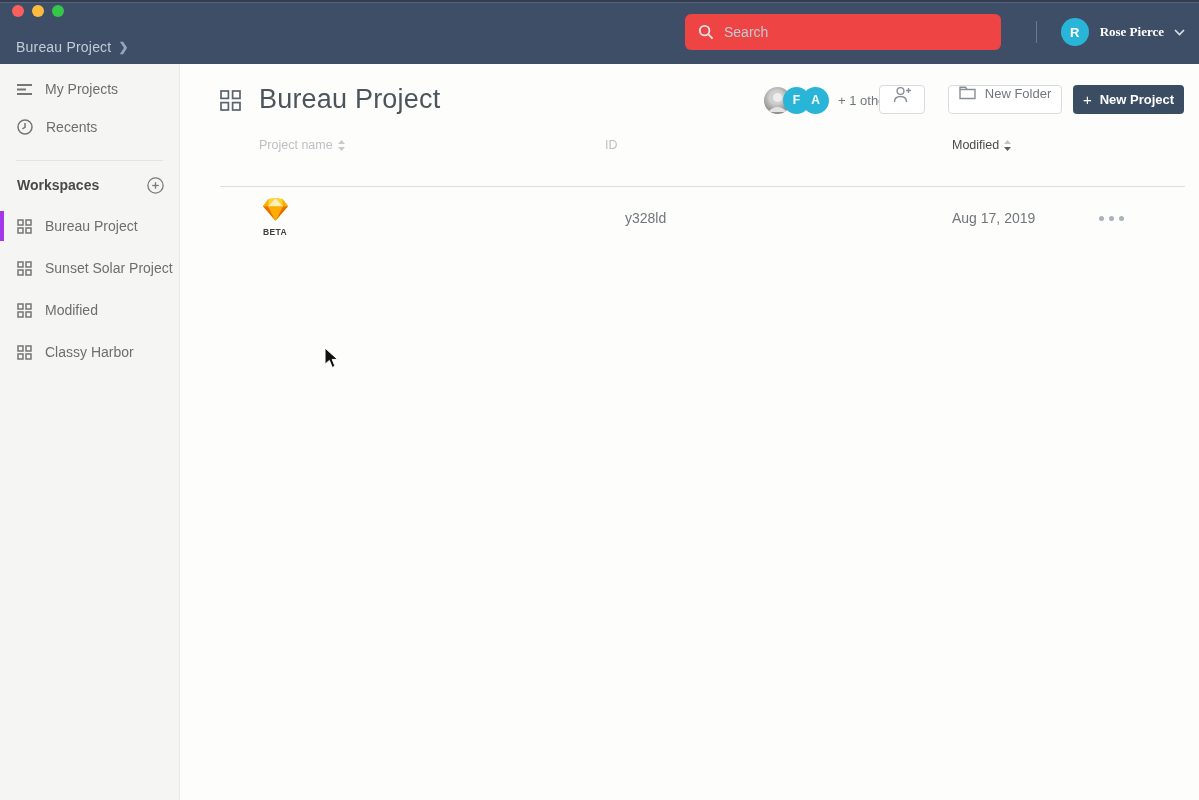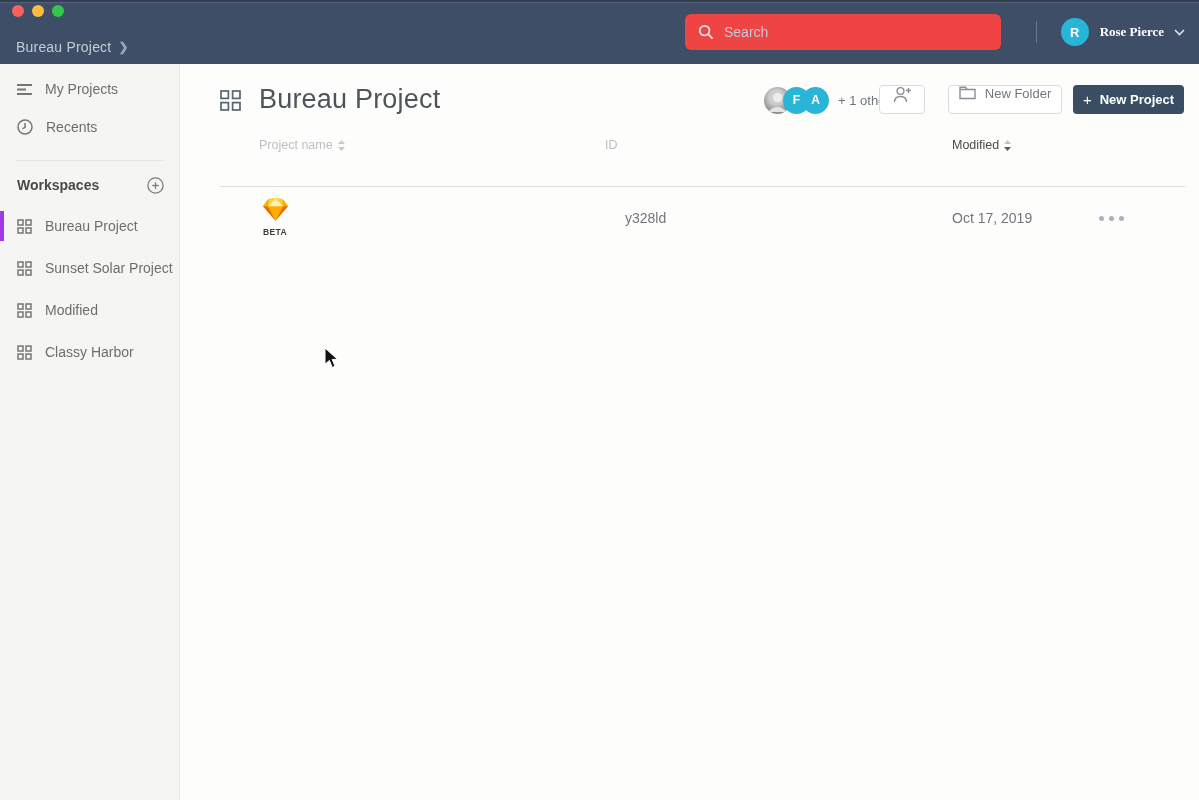--- a/index.html
+++ b/index.html
@@ -331,21 +331,21 @@
         <polygon fill="#FDAD00" points="79.76 126.39 314.24 126.39 197 356"></polygon>
         <polygon fill="#FDD231" points="197 0 85.79 11.71 79.76 126.39"></polygon>
         <polygon fill="#FDD231" points="197 0 308.21 11.71 314.24 126.39"></polygon>
         <polygon fill="#FDAD00" points="394 126.39 308.21 11.71 314.24 126.39"></polygon>
         <polygon fill="#FDAD00" points="0 126.39 85.79 11.71 79.76 126.39"></polygon>
         <polygon fill="#FEEEB7" points="197 0 79.76 126.39 314.24 126.39"></polygon>
       </svg>
       <div class="row-badge">BETA</div>
     </div>
     <div class="cell cell-id">y328ld</div>
-    <div class="cell cell-modified">Oct 17, 2019</div>
+    <div class="cell cell-modified">Aug 17, 2019</div>
     <div class="row-menu">
         <i></i>
         <i></i>
         <i></i>
       </div>
   </div>
 </div>
 
 <div class="cursor">
   <svg width="15" height="21" viewBox="0 0 15 21">

